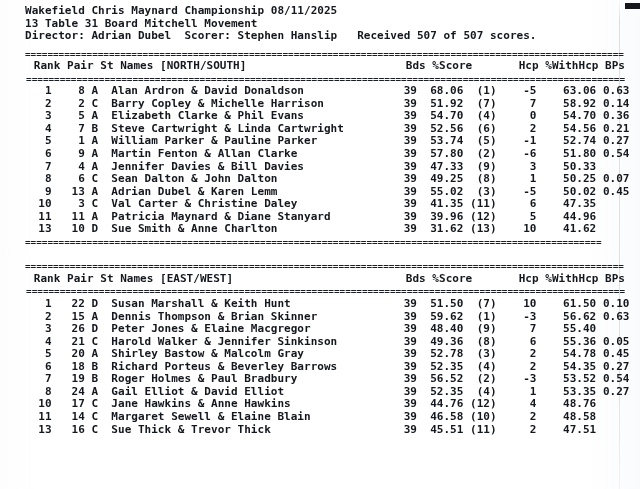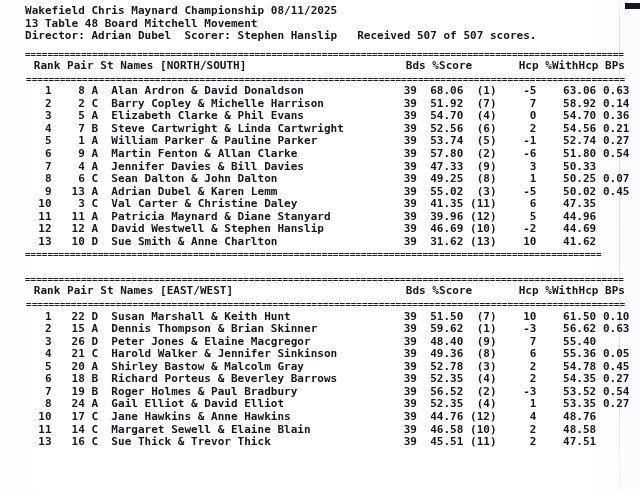--- a/index.html
+++ b/index.html
@@ -73,42 +73,41 @@
 </head>
 <body>
 
 <div class="paper"></div>
 <div class="scan-edge-line"></div>
 <div class="scan-mark"></div>
 
 <div class="sheet">
 
   <div class="line head-line">Wakefield Chris Maynard Championship 08/11/2025</div>
-  <div class="line head-line">13 Table 48 Board Mitchell Movement</div>
+  <div class="line head-line">13 Table 31 Board Mitchell Movement</div>
   <div class="line head-line">Director: Adrian Dubel  Scorer: Stephen Hanslip   Received 507 of 507 scores.</div>
 
   <div class="gap-1"></div>
   <div class="rule">===========================================================================================================</div>
 
   <div class="tbl">
     <div class="line">Rank Pair St Names [NORTH/SOUTH]                        Bds %Score       Hcp %WithHcp BPs</div>
     <div class="rule">===========================================================================================================</div>
     <div id="rows-ns">
         <div class="line row">   1    8 A  Alan Ardron &amp; David Donaldson               39  68.06  (1)    -5    63.06 0.63</div>
         <div class="line row">   2    2 C  Barry Copley &amp; Michelle Harrison            39  51.92  (7)     7    58.92 0.14</div>
         <div class="line row">   3    5 A  Elizabeth Clarke &amp; Phil Evans               39  54.70  (4)     0    54.70 0.36</div>
         <div class="line row">   4    7 B  Steve Cartwright &amp; Linda Cartwright         39  52.56  (6)     2    54.56 0.21</div>
         <div class="line row">   5    1 A  William Parker &amp; Pauline Parker             39  53.74  (5)    -1    52.74 0.27</div>
         <div class="line row">   6    9 A  Martin Fenton &amp; Allan Clarke                39  57.80  (2)    -6    51.80 0.54</div>
         <div class="line row">   7    4 A  Jennifer Davies &amp; Bill Davies               39  47.33  (9)     3    50.33     </div>
         <div class="line row">   8    6 C  Sean Dalton &amp; John Dalton                   39  49.25  (8)     1    50.25 0.07</div>
         <div class="line row">   9   13 A  Adrian Dubel &amp; Karen Lemm                   39  55.02  (3)    -5    50.02 0.45</div>
         <div class="line row">  10    3 C  Val Carter &amp; Christine Daley                39  41.35 (11)     6    47.35     </div>
         <div class="line row">  11   11 A  Patricia Maynard &amp; Diane Stanyard           39  39.96 (12)     5    44.96     </div>
-        <div class="line row">  12   12 A  David Westwell &amp; Stephen Hanslip            39  46.69 (10)    -2    44.69     </div>
         <div class="line row">  13   10 D  Sue Smith &amp; Anne Charlton                   39  31.62 (13)    10    41.62     </div>
       </div>
   </div>
 
   <div class="rule">=======================================================================================================</div>
   <div class="gap-3"></div>
   <div class="rule">===========================================================================================================</div>
 
   <div class="tbl">
     <div class="line">Rank Pair St Names [EAST/WEST]                          Bds %Score       Hcp %WithHcp BPs</div>

